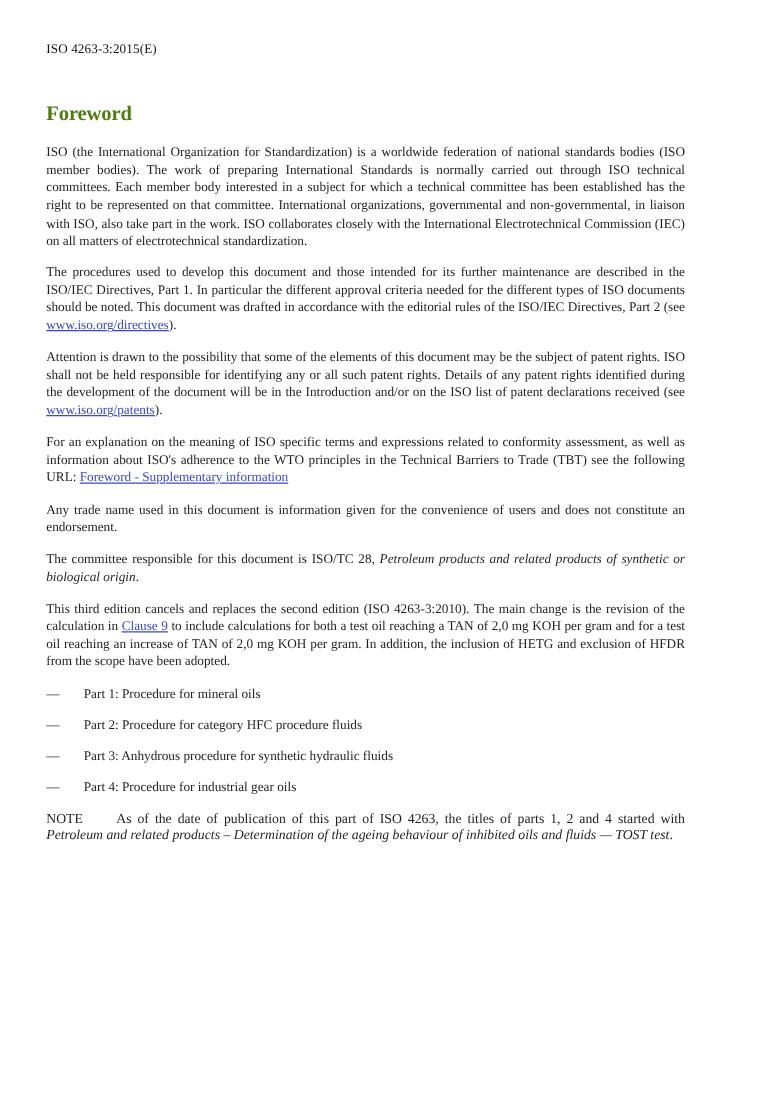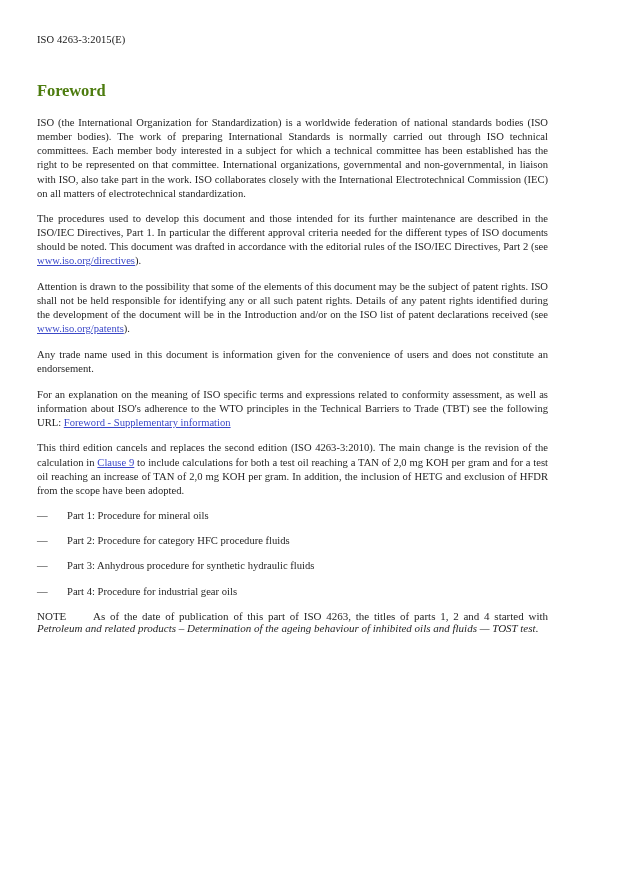--- a/index.html
+++ b/index.html
@@ -113,24 +113,25 @@
   <div class="content">
 
     <h1 class="foreword">Foreword</h1>
 
     <p class="body-par"><span>ISO (the International Organization for Standardization) is a worldwide federation of national standards bodies (ISO member bodies). The work of preparing International Standards is normally carried out through ISO technical committees. Each member body interested in a subject for which a technical committee has been established has the right to be represented on that committee. International organizations, governmental and non-governmental, in liaison with ISO, also take part in the work. ISO collaborates closely with the International Electrotechnical Commission (IEC) on all matters of electrotechnical standardization.</span></p>
 
     <p class="body-par"><span>The procedures used to develop this document and those intended for its further maintenance are described in the ISO/IEC Directives, Part 1.  In particular the different approval criteria needed for the different types of ISO documents should be noted.  This document was drafted in accordance with the editorial rules of the ISO/IEC Directives, Part 2 (see </span><a class="doclink" href="#">www.iso.org/directives</a><span>).</span></p>
 
     <p class="body-par"><span>Attention is drawn to the possibility that some of the elements of this document may be the subject of patent rights. ISO shall not be held responsible for identifying any or all such patent rights.  Details of any patent rights identified during the development of the document will be in the Introduction and/or on the ISO list of patent declarations received (see </span><a class="doclink" href="#">www.iso.org/patents</a><span>).</span></p>
 
+    <p class="body-par"><span>For an explanation on the meaning of ISO specific terms and expressions related to conformity assessment, as well as information about ISO's adherence to the WTO principles in the Technical Barriers to Trade (TBT) see the following URL:  </span><a class="doclink" href="#">Foreword - Supplementary information</a></p>
+
     <p class="body-par"><span>Any trade name used in this document is information given for the convenience of users and does not constitute an endorsement.</span></p>
 
-    <p class="body-par"><span>For an explanation on the meaning of ISO specific terms and expressions related to conformity assessment, as well as information about ISO's adherence to the WTO principles in the Technical Barriers to Trade (TBT) see the following URL:  </span><a class="doclink" href="#">Foreword - Supplementary information</a></p>
-
+    <p class="body-par"><span>The committee responsible for this document is ISO/TC 28, </span><span class="ital">Petroleum products and related products of synthetic or biological origin</span><span>.</span></p>
 
     <p class="body-par"><span>This third edition cancels and replaces the second edition (ISO 4263-3:2010). The main change is the revision of the calculation in </span><a class="doclink" href="#">Clause 9</a><span> to include calculations for both a test oil reaching a TAN of 2,0 mg KOH per gram and for a test oil reaching an increase of TAN of 2,0 mg KOH per gram. In addition, the inclusion of HETG and exclusion of HFDR from the scope have been adopted.</span></p>
 
 
     <div class="list-item">
       <span class="list-dash">—</span>
       <span class="list-text">Part 1: Procedure for mineral oils</span>
     </div>
     <div class="list-item">
       <span class="list-dash">—</span>

